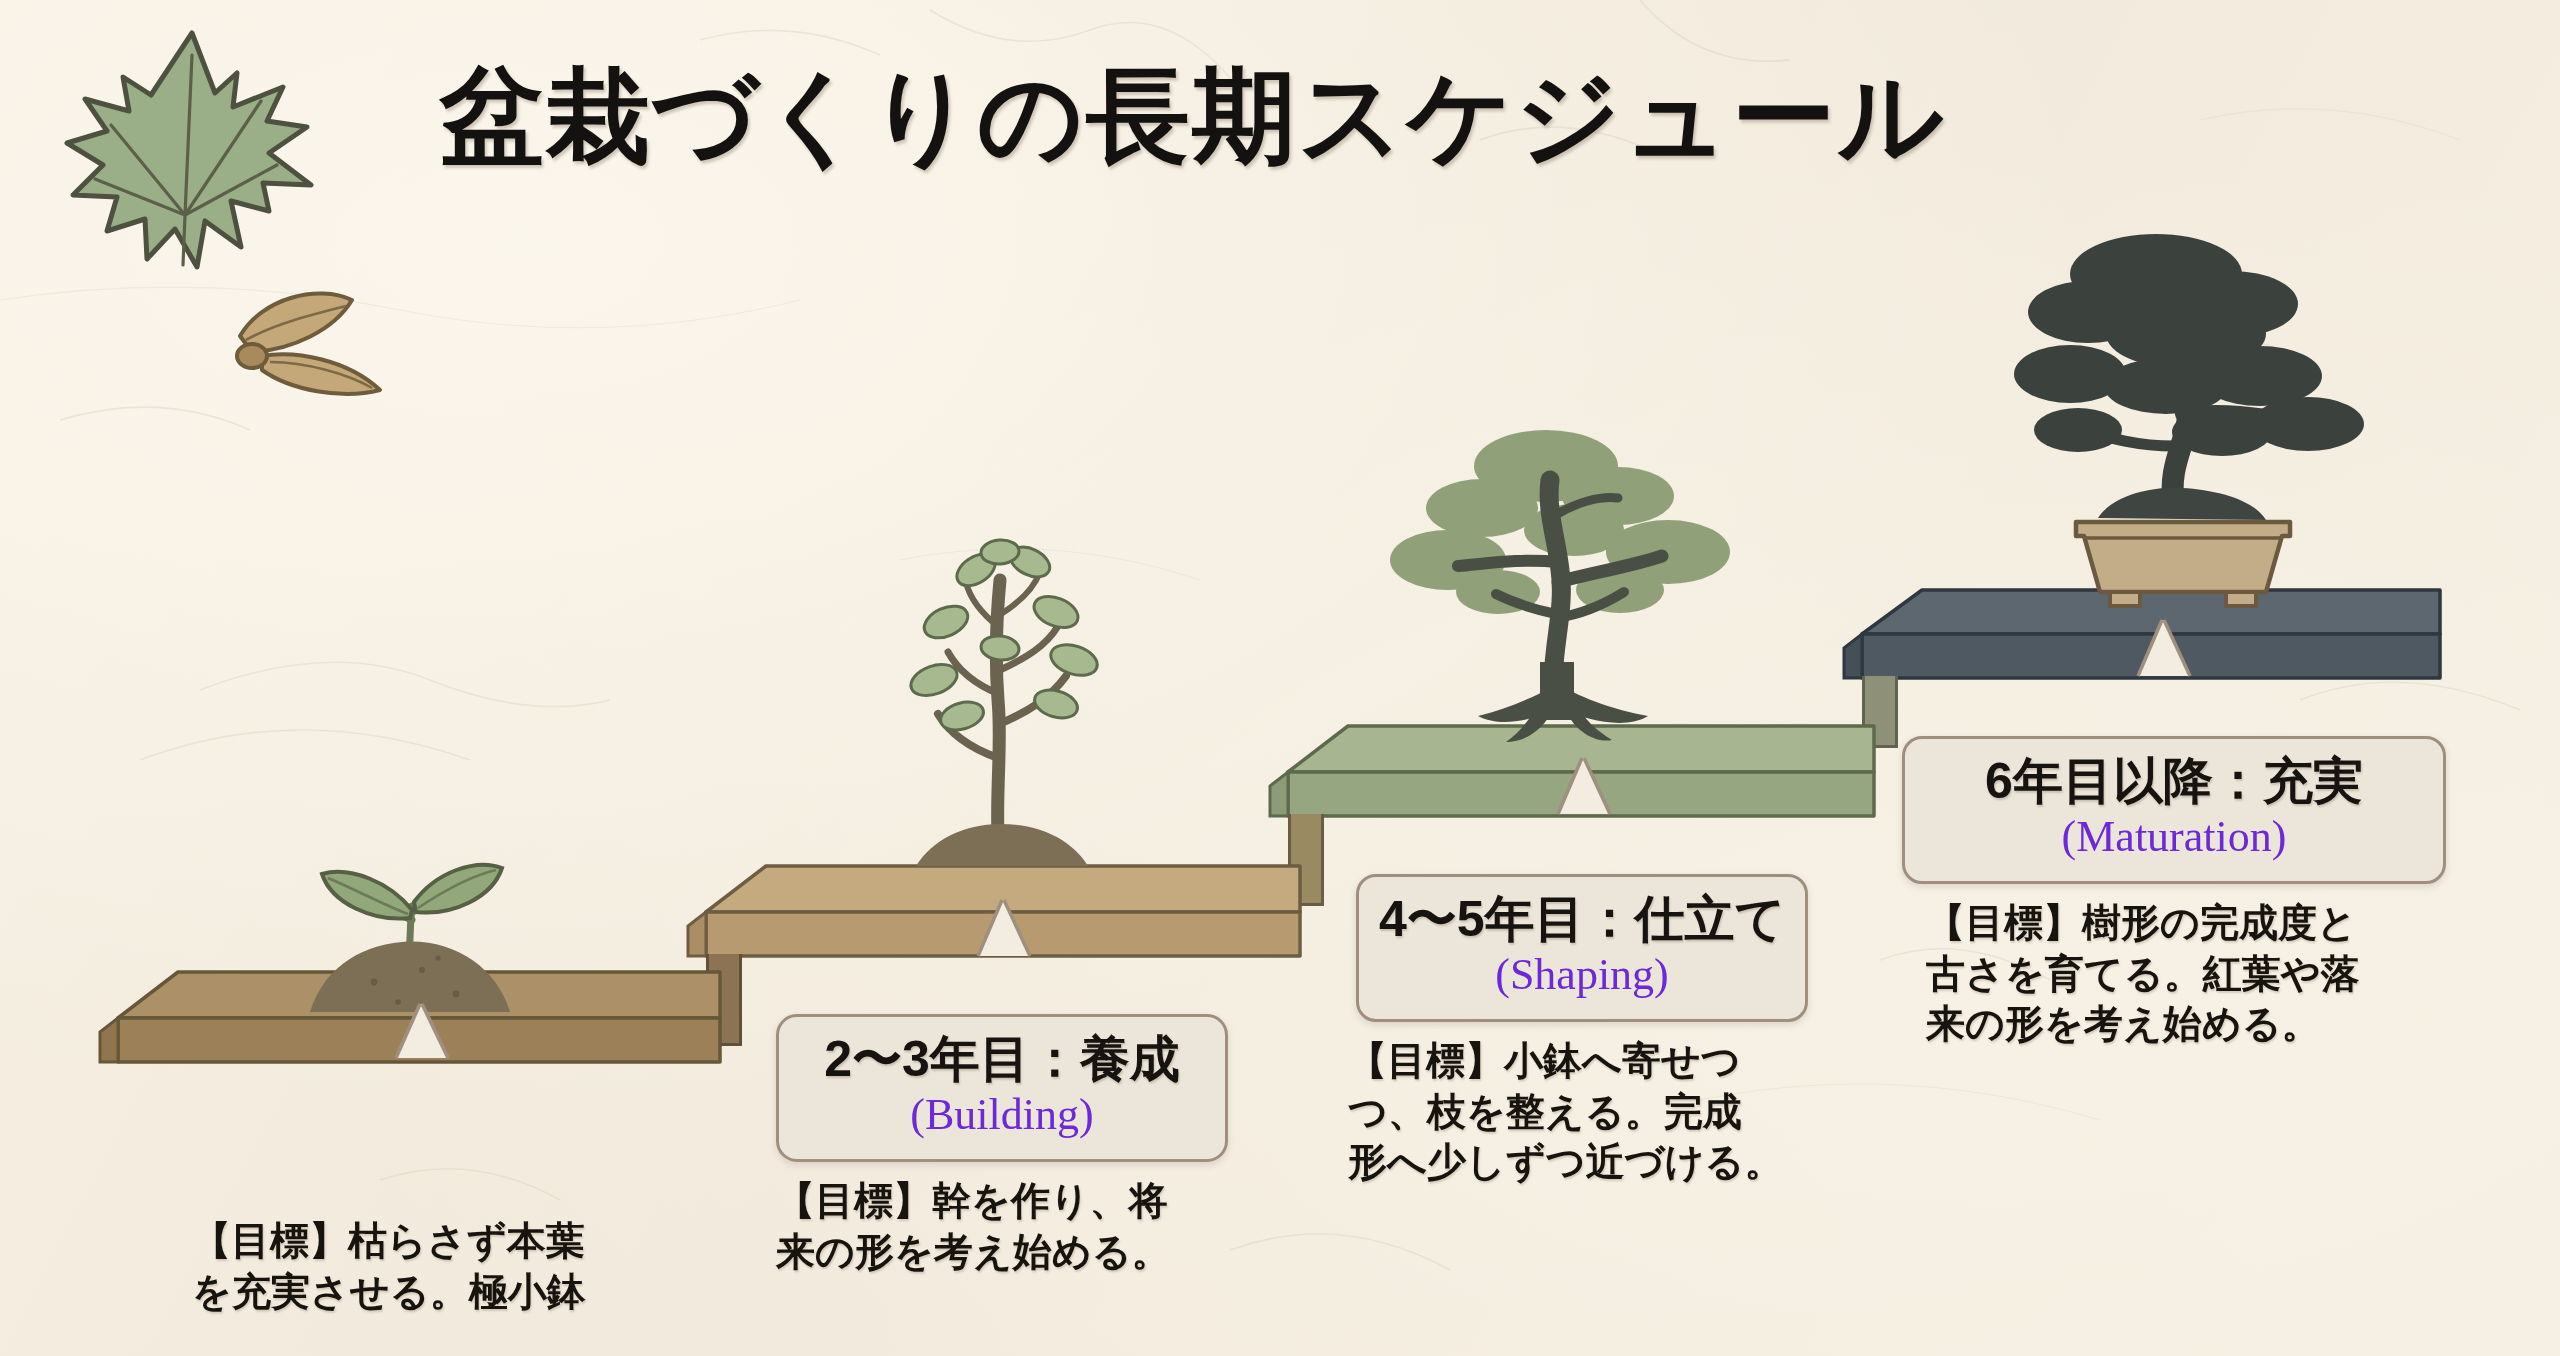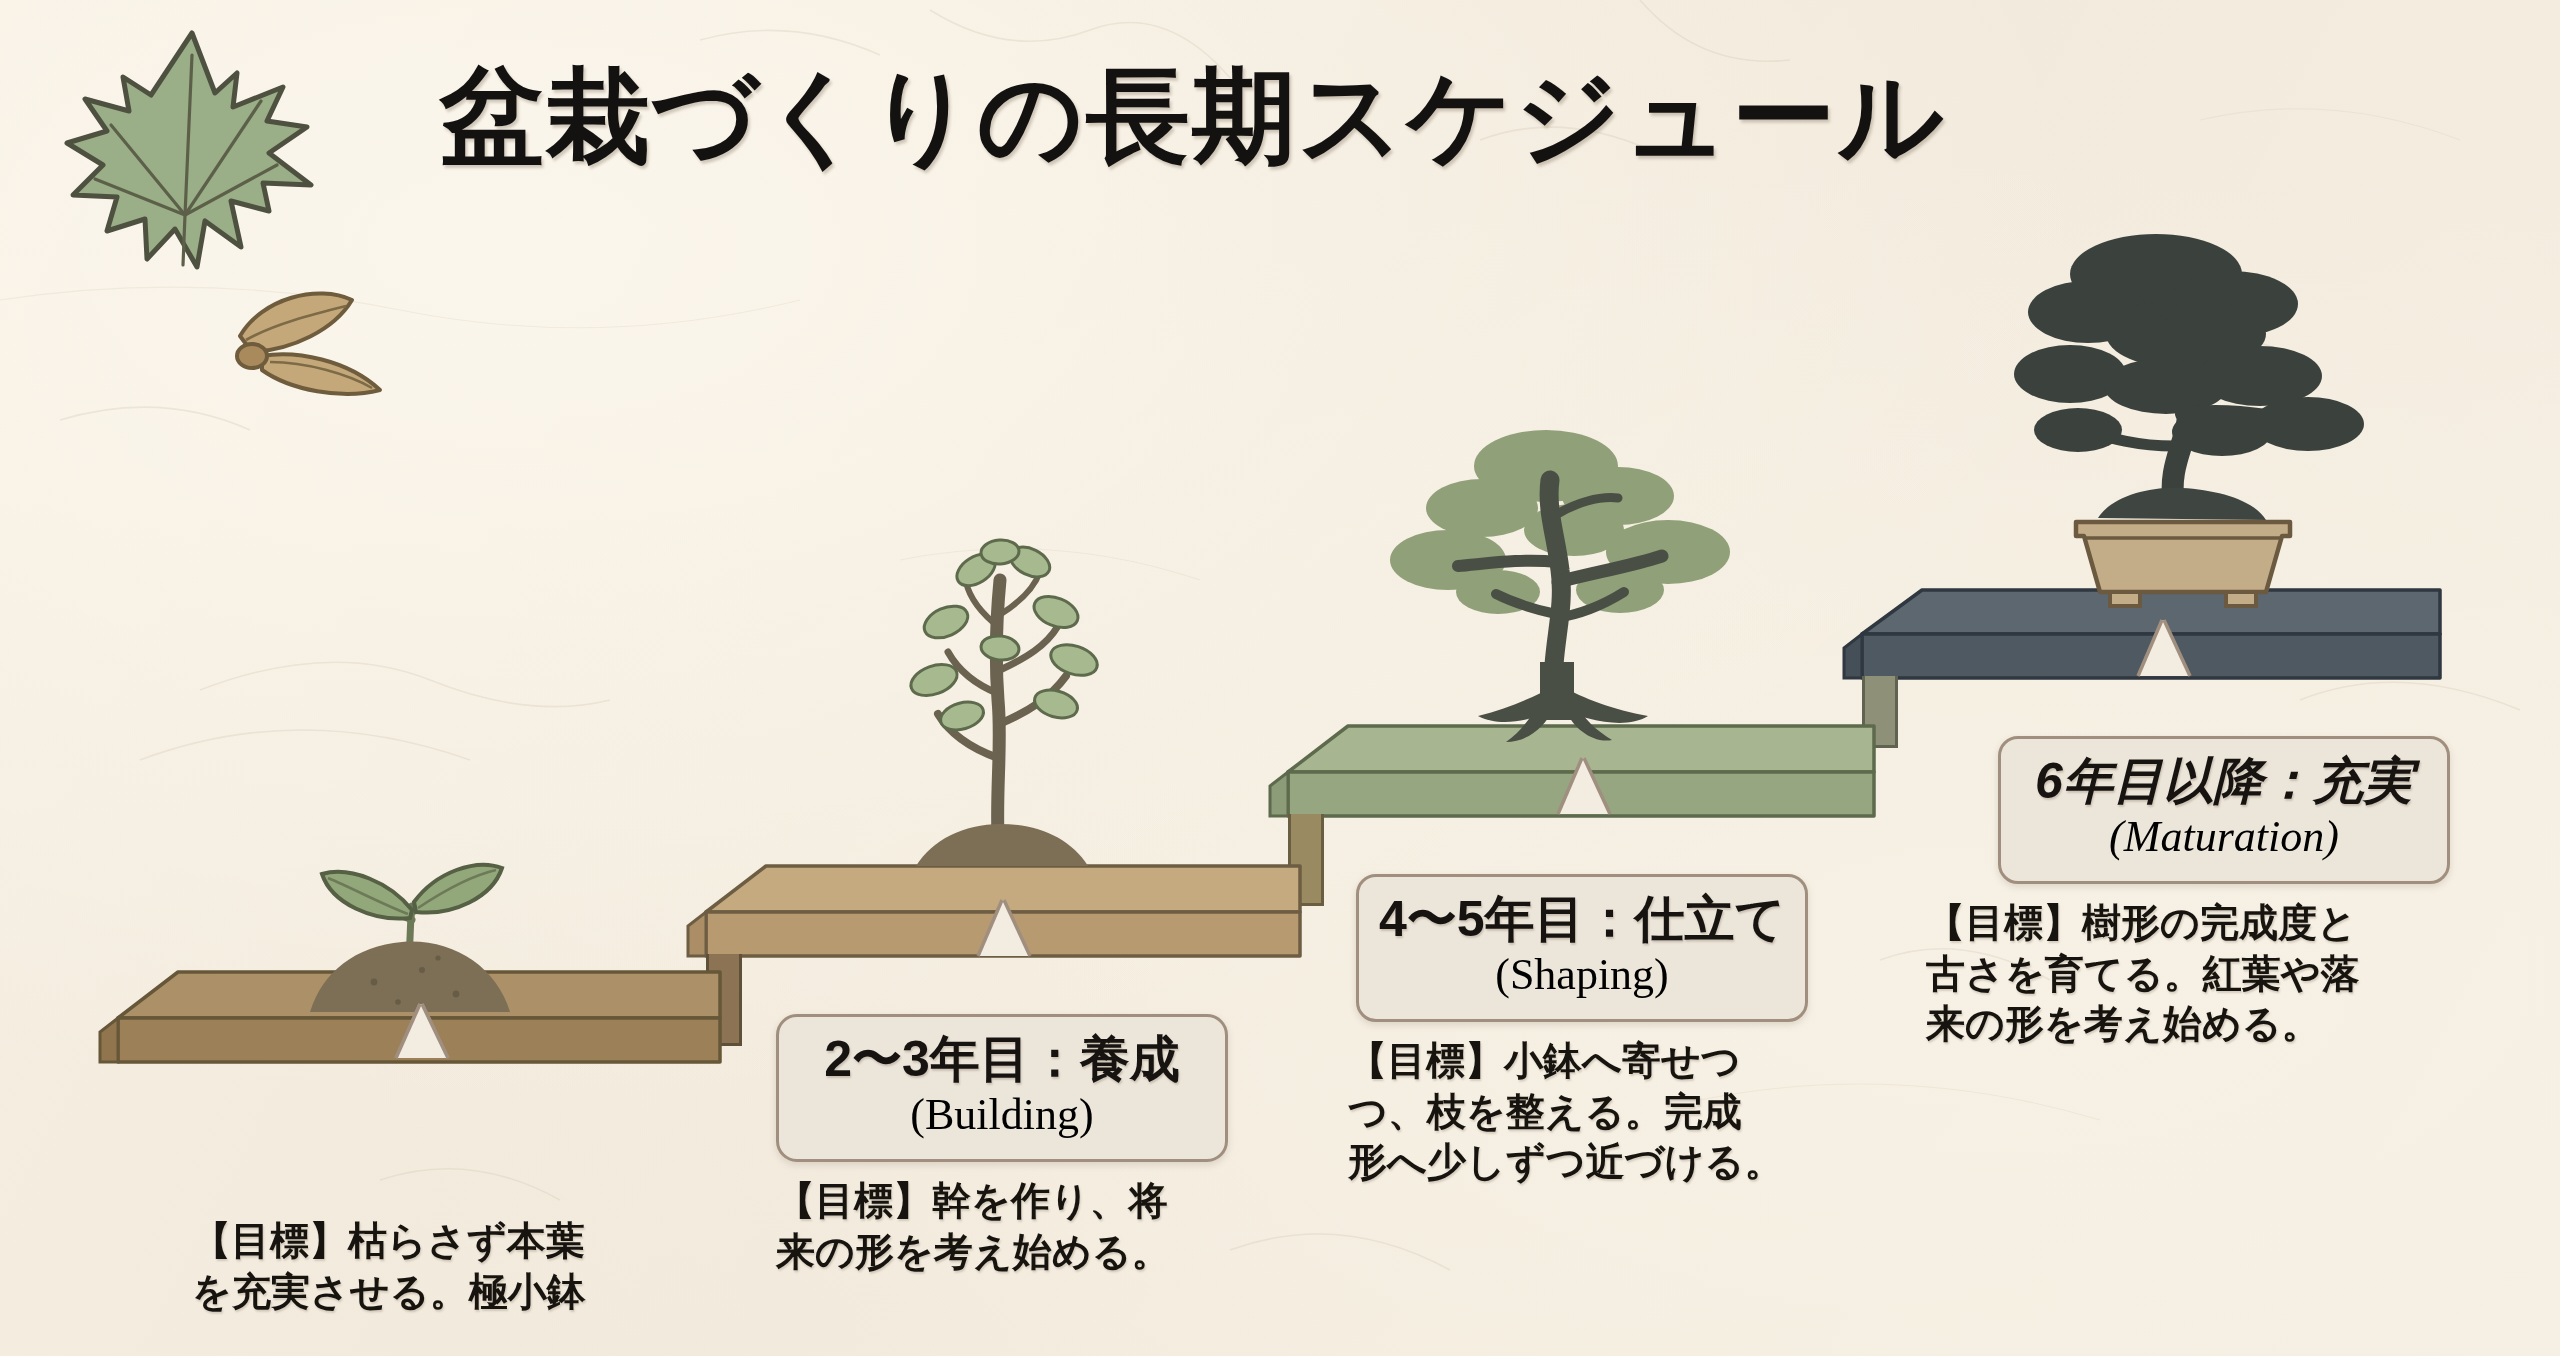--- a/index.html
+++ b/index.html
@@ -69,21 +69,21 @@
     font-size: 50px;
     font-weight: 700;
     color: #161310;
     line-height: 1.12;
     white-space: nowrap;
     text-shadow: 1px 2px 2px rgba(120,105,85,.3);
   }
   .callout .en {
     font-family: "Liberation Serif", "DejaVu Serif", serif;
     font-size: 44px;
-    color: #000000;
+    color: #6d28d9;
     line-height: 1.18;
     margin-top: 2px;
     white-space: nowrap;
   }
   .leader {
     position: absolute;
     background: transparent;
   }
   .leader svg { display:block; overflow: visible; }
 
@@ -368,21 +368,21 @@
   <div class="callout" style="left:1356px; top:874px; width:452px;text-align:center;">
     <div class="jp">4〜5年目：仕立て</div>
     <div class="en">(Shaping)</div>
   </div>
   <div class="desc" style="left:1348px; top:1036px; width:468px;">
     <div>【目標】小鉢へ寄せつ</div>
     <div>つ、枝を整える。完成</div>
     <div>形へ少しずつ近づける。</div>
   </div>
 
-  <div class="callout" style="left:1998px; top:736px; width:452px;font-style:italic;">
+  <div class="callout" style="left:1902px; top:736px; width:544px;">
     <div class="jp">6年目以降：充実</div>
     <div class="en">(Maturation)</div>
   </div>
   <div class="desc" style="left:1926px; top:898px; width:472px;">
     <div>【目標】樹形の完成度と</div>
     <div>古さを育てる。紅葉や落</div>
     <div>来の形を考え始める。</div>
   </div>
 
 </div>

